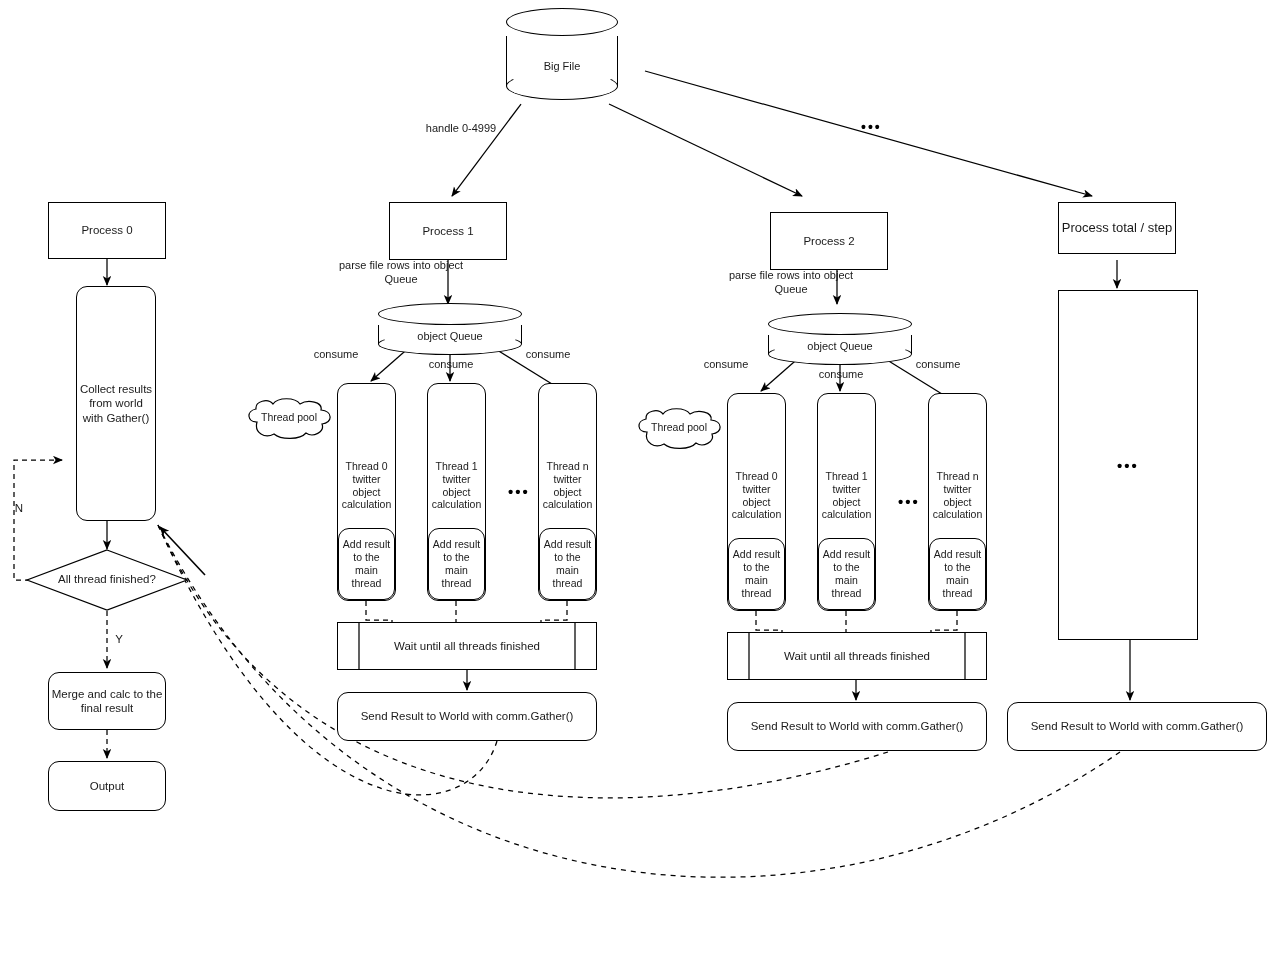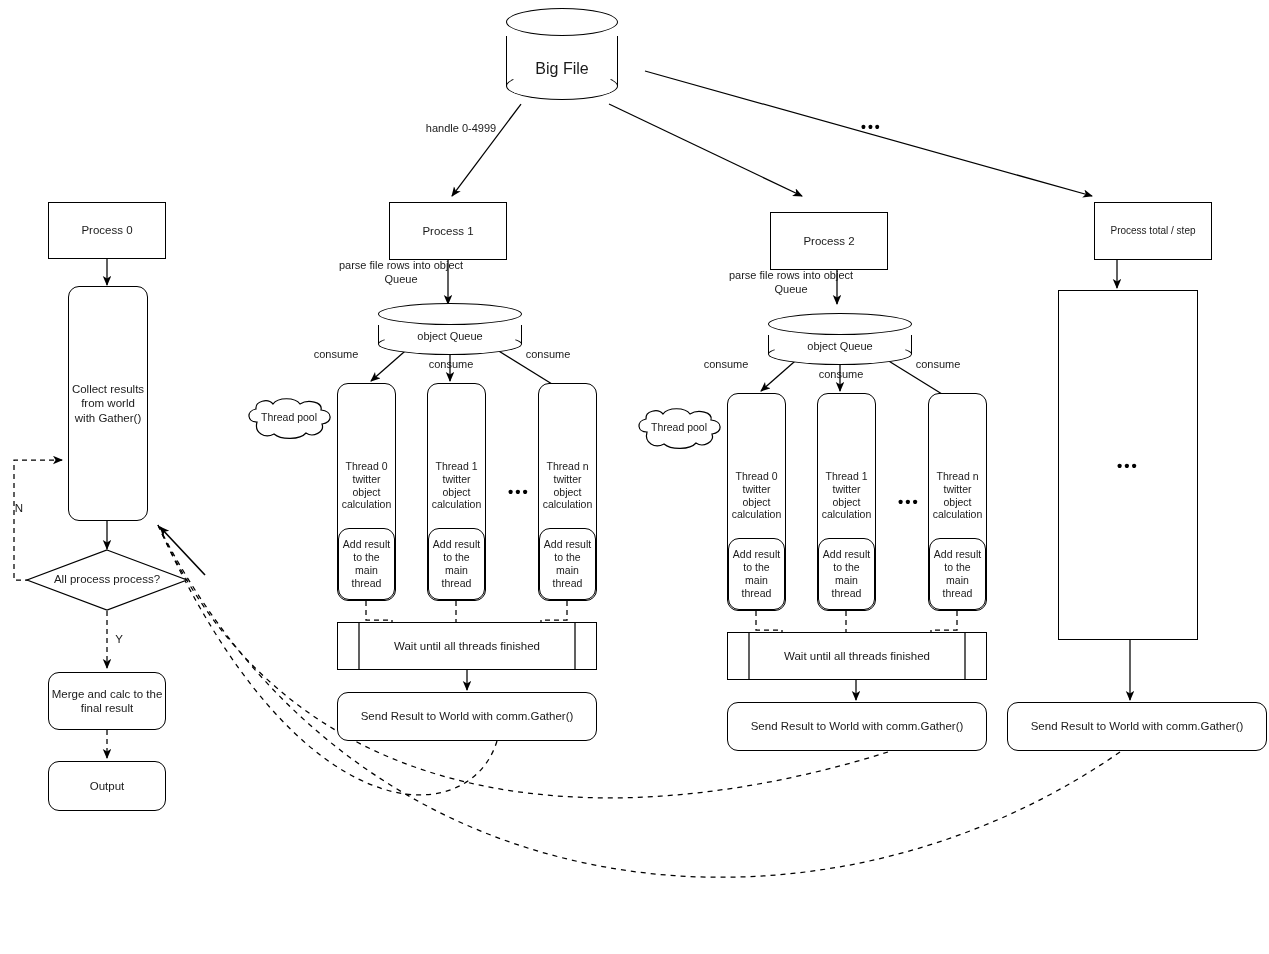--- a/index.html
+++ b/index.html
@@ -78,40 +78,40 @@
       <path d="M1120,752 C820,960 360,925 158,525" stroke-dasharray="5,5"></path>
       <path d="M205,575 L160,527" stroke-width="1.6" marker-end="url(#ah)"></path>
     </g>
   </svg>
 
   <div class="cyl" style="left:506px;top:8px;width:112px;height:92px;">
     <div class="body" style="top:14px;bottom:14px;"></div>
     <div class="bot" style="bottom:0;height:28px;"></div>
     <div class="cap" style="top:14px;height:14px;"></div>
     <div class="top" style="top:0;height:28px;"></div>
-    <div class="txt" style="top:52px;font-size:16px;">Big File</div>
+    <div class="txt" style="top:52px;font-size:11px;">Big File</div>
   </div>
 
   <div class="lbl" style="left:396px;top:122px;width:130px;font-size:11px;">handle 0-4999</div>
   <div class="ell" style="left:861px;top:120px;font-size:14px;">•••</div>
 
   <div class="node rect" style="left:48px;top:202px;width:118px;height:57px;font-size:11.5px;">
     <span>Process 0</span>
   </div>
 
-  <div class="node round" style="left:68px;top:286px;width:80px;height:235px;font-size:11.5px;white-space:pre-line;">
+  <div class="node round" style="left:76px;top:286px;width:80px;height:235px;font-size:11.5px;white-space:pre-line;">
     <span>Collect results
 from world
 with Gather()</span>
   </div>
 
   <svg style="position:absolute;left:26px;top:549px;width:162px;height:62px;" viewBox="0 0 162 62" xmlns="http://www.w3.org/2000/svg">
     <polygon points="81,1 161,31 81,61 1,31" fill="#fff" stroke="#000" stroke-width="1.25"></polygon>
   </svg>
-  <div class="lbl" style="left:26px;top:572px;width:162px;font-size:11.5px;">All process process?</div>
+  <div class="lbl" style="left:26px;top:572px;width:162px;font-size:11.5px;">All thread finished?</div>
   <div class="lbl" style="left:10px;top:501px;width:18px;font-size:11.5px;">N</div>
   <div class="lbl" style="left:110px;top:632px;width:18px;font-size:11.5px;">Y</div>
 
   <div class="node round" style="left:48px;top:672px;width:118px;height:58px;font-size:11.5px;white-space:pre-line;">
     <span>Merge and calc to the
 final result</span>
   </div>
 
   <div class="node round" style="left:48px;top:761px;width:118px;height:50px;font-size:11.5px;">
     <span>Output</span>
@@ -270,21 +270,21 @@
   </div>
   <svg style="position:absolute;left:727px;top:632px;width:260px;height:48px;" viewBox="0 0 260 48" xmlns="http://www.w3.org/2000/svg">
     <line x1="22" y1="0" x2="22" y2="48" stroke="#000" stroke-width="1.25"></line>
     <line x1="238" y1="0" x2="238" y2="48" stroke="#000" stroke-width="1.25"></line>
   </svg>
 
   <div class="node round" style="left:727px;top:702px;width:260px;height:49px;font-size:11.5px;">
     <span>Send Result to World with comm.Gather()</span>
   </div>
 
-  <div class="node rect" style="left:1058px;top:202px;width:118px;height:58px;font-size:10px;margin-left:36px;">
+  <div class="node rect" style="left:1058px;top:202px;width:118px;height:52px;font-size:13px;">
     <span>Process total / step</span>
   </div>
 
   <div class="node rect" style="left:1058px;top:290px;width:140px;height:350px;font-size:15px;">
     <span class="ell" style="position:static;font-size:15px;">•••</span>
   </div>
 
   <div class="node round" style="left:1007px;top:702px;width:260px;height:49px;font-size:11.5px;">
     <span>Send Result to World with comm.Gather()</span>
   </div>

